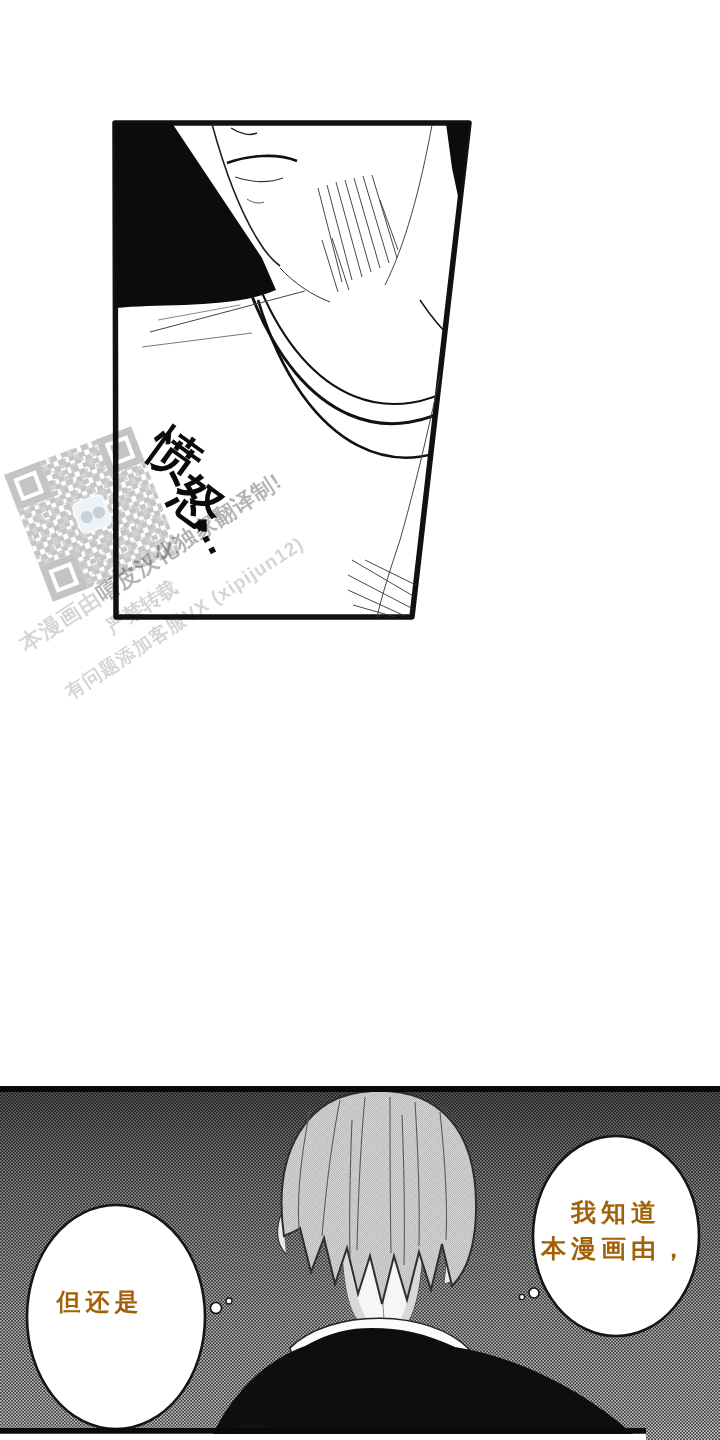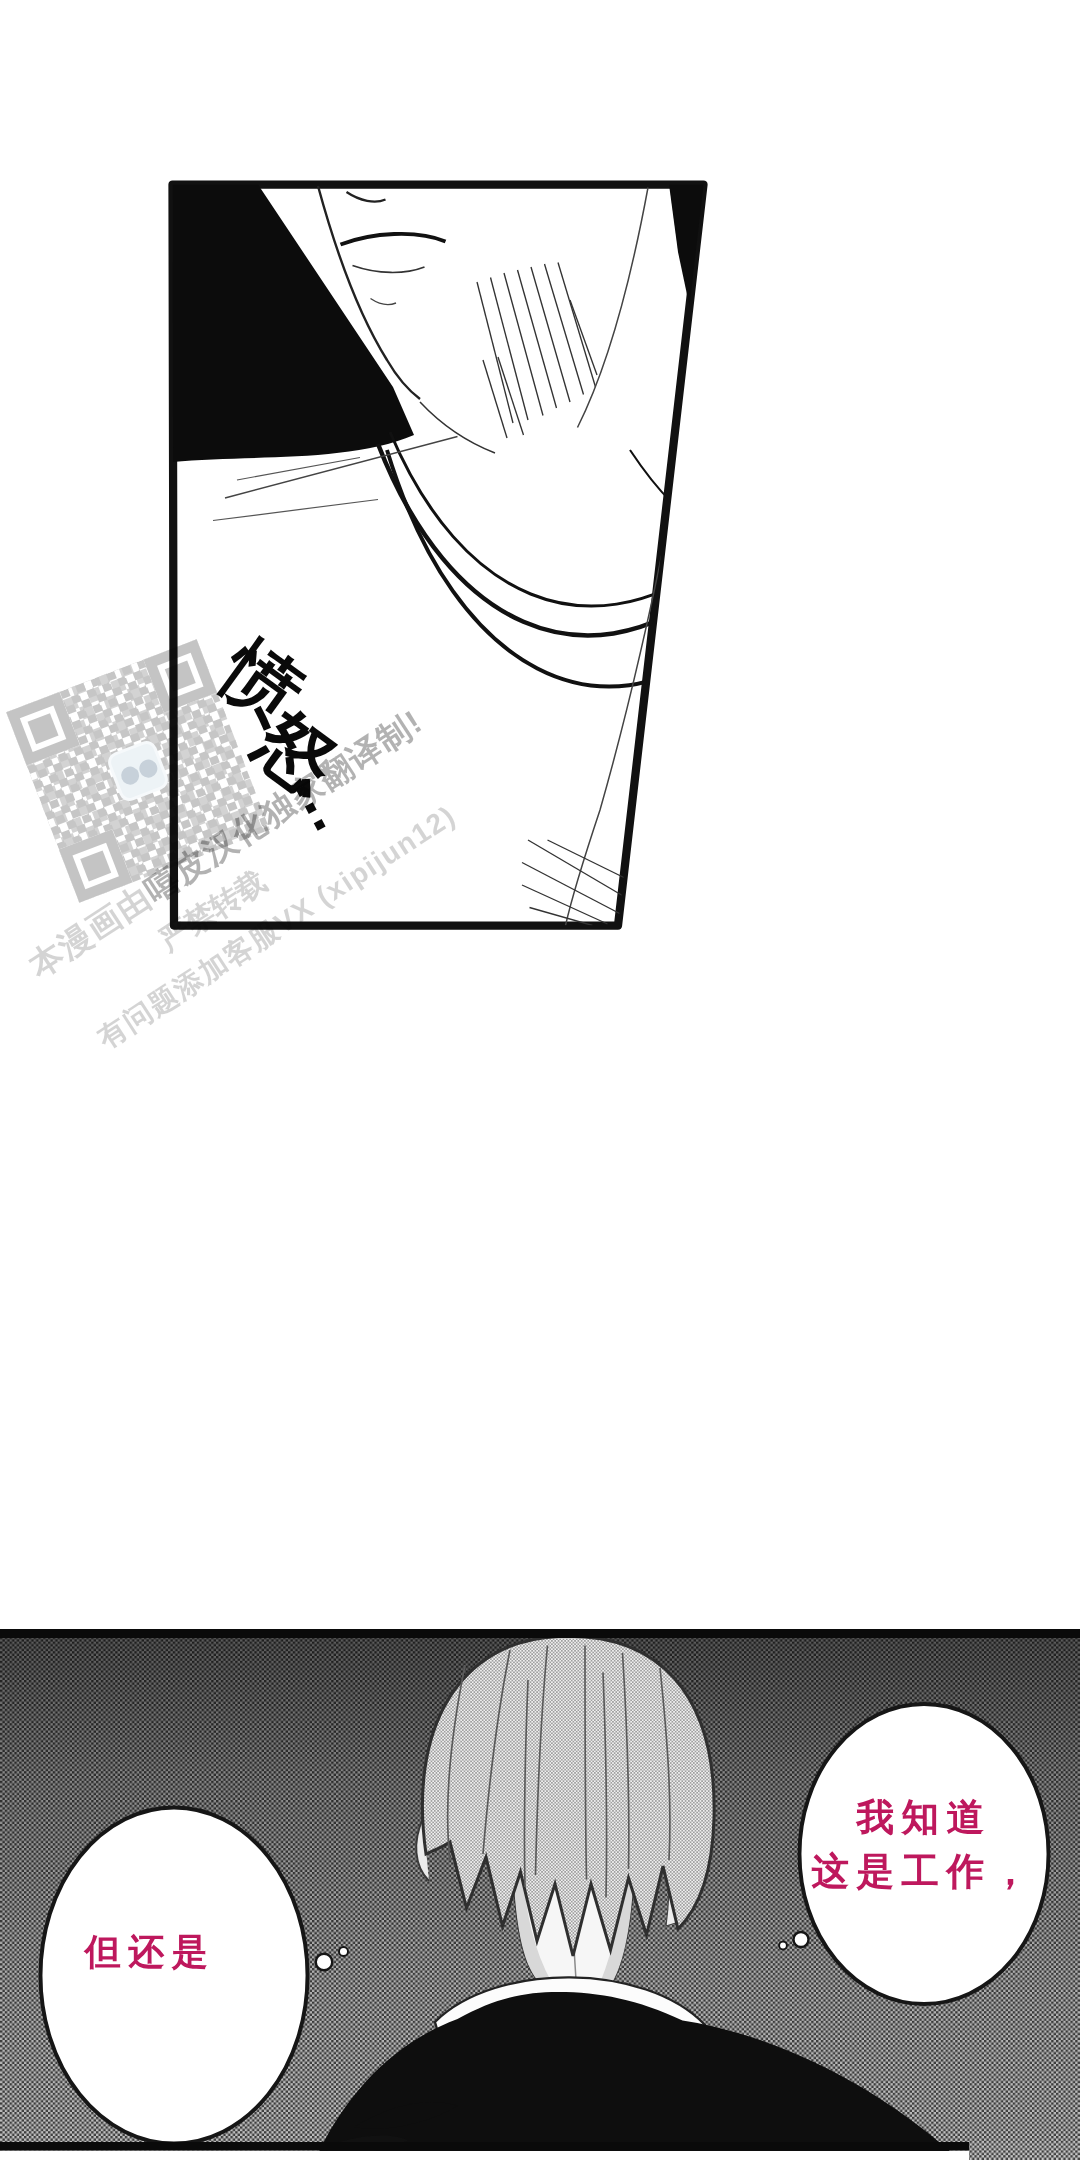--- a/index.html
+++ b/index.html
@@ -6,21 +6,21 @@
   body{
     width:720px;height:1440px;position:relative;overflow:hidden;
     background:#ffffff;
     font-family:"Liberation Sans","DejaVu Sans",sans-serif;
   }
   .stage{position:absolute;inset:0;width:720px;height:1440px;}
   svg.art{position:absolute;left:0;top:0;z-index:1;}
 
   
   .bubble-text{
-    position:absolute;z-index:3;color:#be185d;text-align:center;
+    position:absolute;z-index:3;color:#a16207;text-align:center;
     font-weight:700;letter-spacing:5px;line-height:36px;
   }
   .bubble-text.right{left:526px;top:1194px;width:180px;font-size:25px;}
   .bubble-text.left{left:24px;top:1284px;width:152px;font-size:24px;}
 
   
   .sfx-char{
     position:absolute;z-index:2;color:#0a0a0a;font-weight:900;
     font-size:50px;line-height:1;transform:rotate(36deg);
   }
@@ -206,21 +206,21 @@
       <rect x="0" y="1428" width="646" height="5.5" fill="#0a0a0a"></rect>
     </g>
   </svg>
 
   <span class="sfx-char c1">愤</span>
   <span class="sfx-char c2">怒</span>
   <span class="sfx-dots">…</span>
 
   <div class="bubble-text right">
     <div>我知道</div>
-    <div>这是工作，</div>
+    <div>本漫画由，</div>
   </div>
   <div class="bubble-text left">
     <div>但还是</div>
   </div>
 
   <div class="qr">
     <div class="qr-noise"></div>
     <div class="qr-finder tl"></div>
     <div class="qr-finder tr"></div>
     <div class="qr-finder bl"></div>

